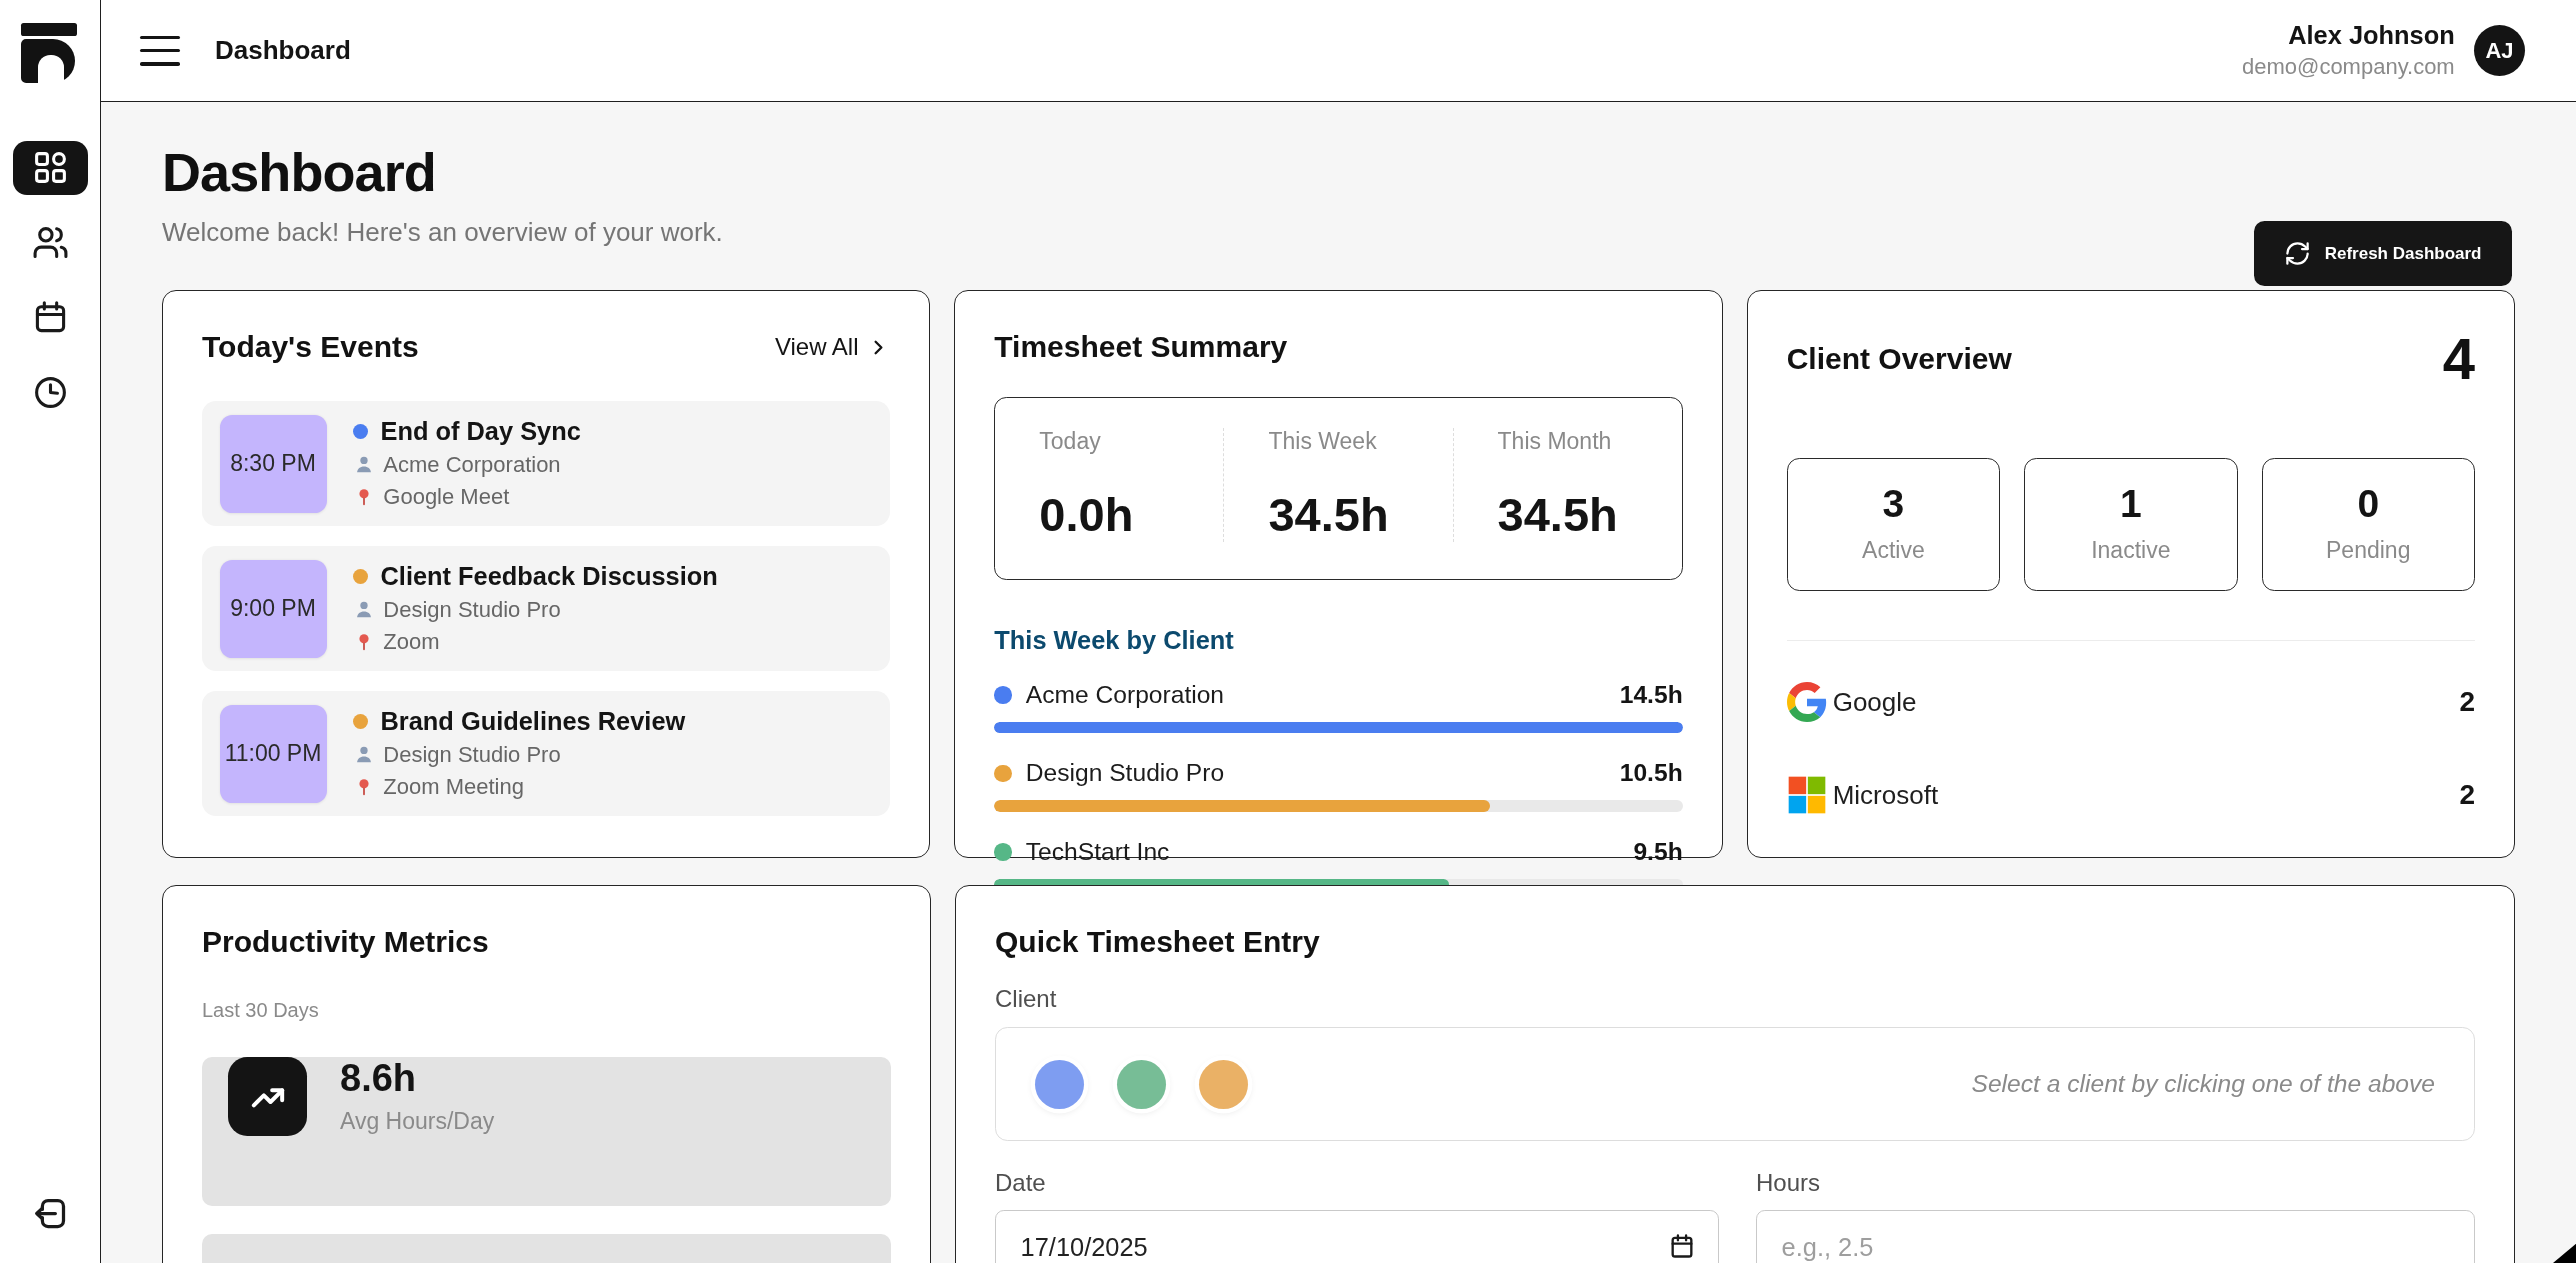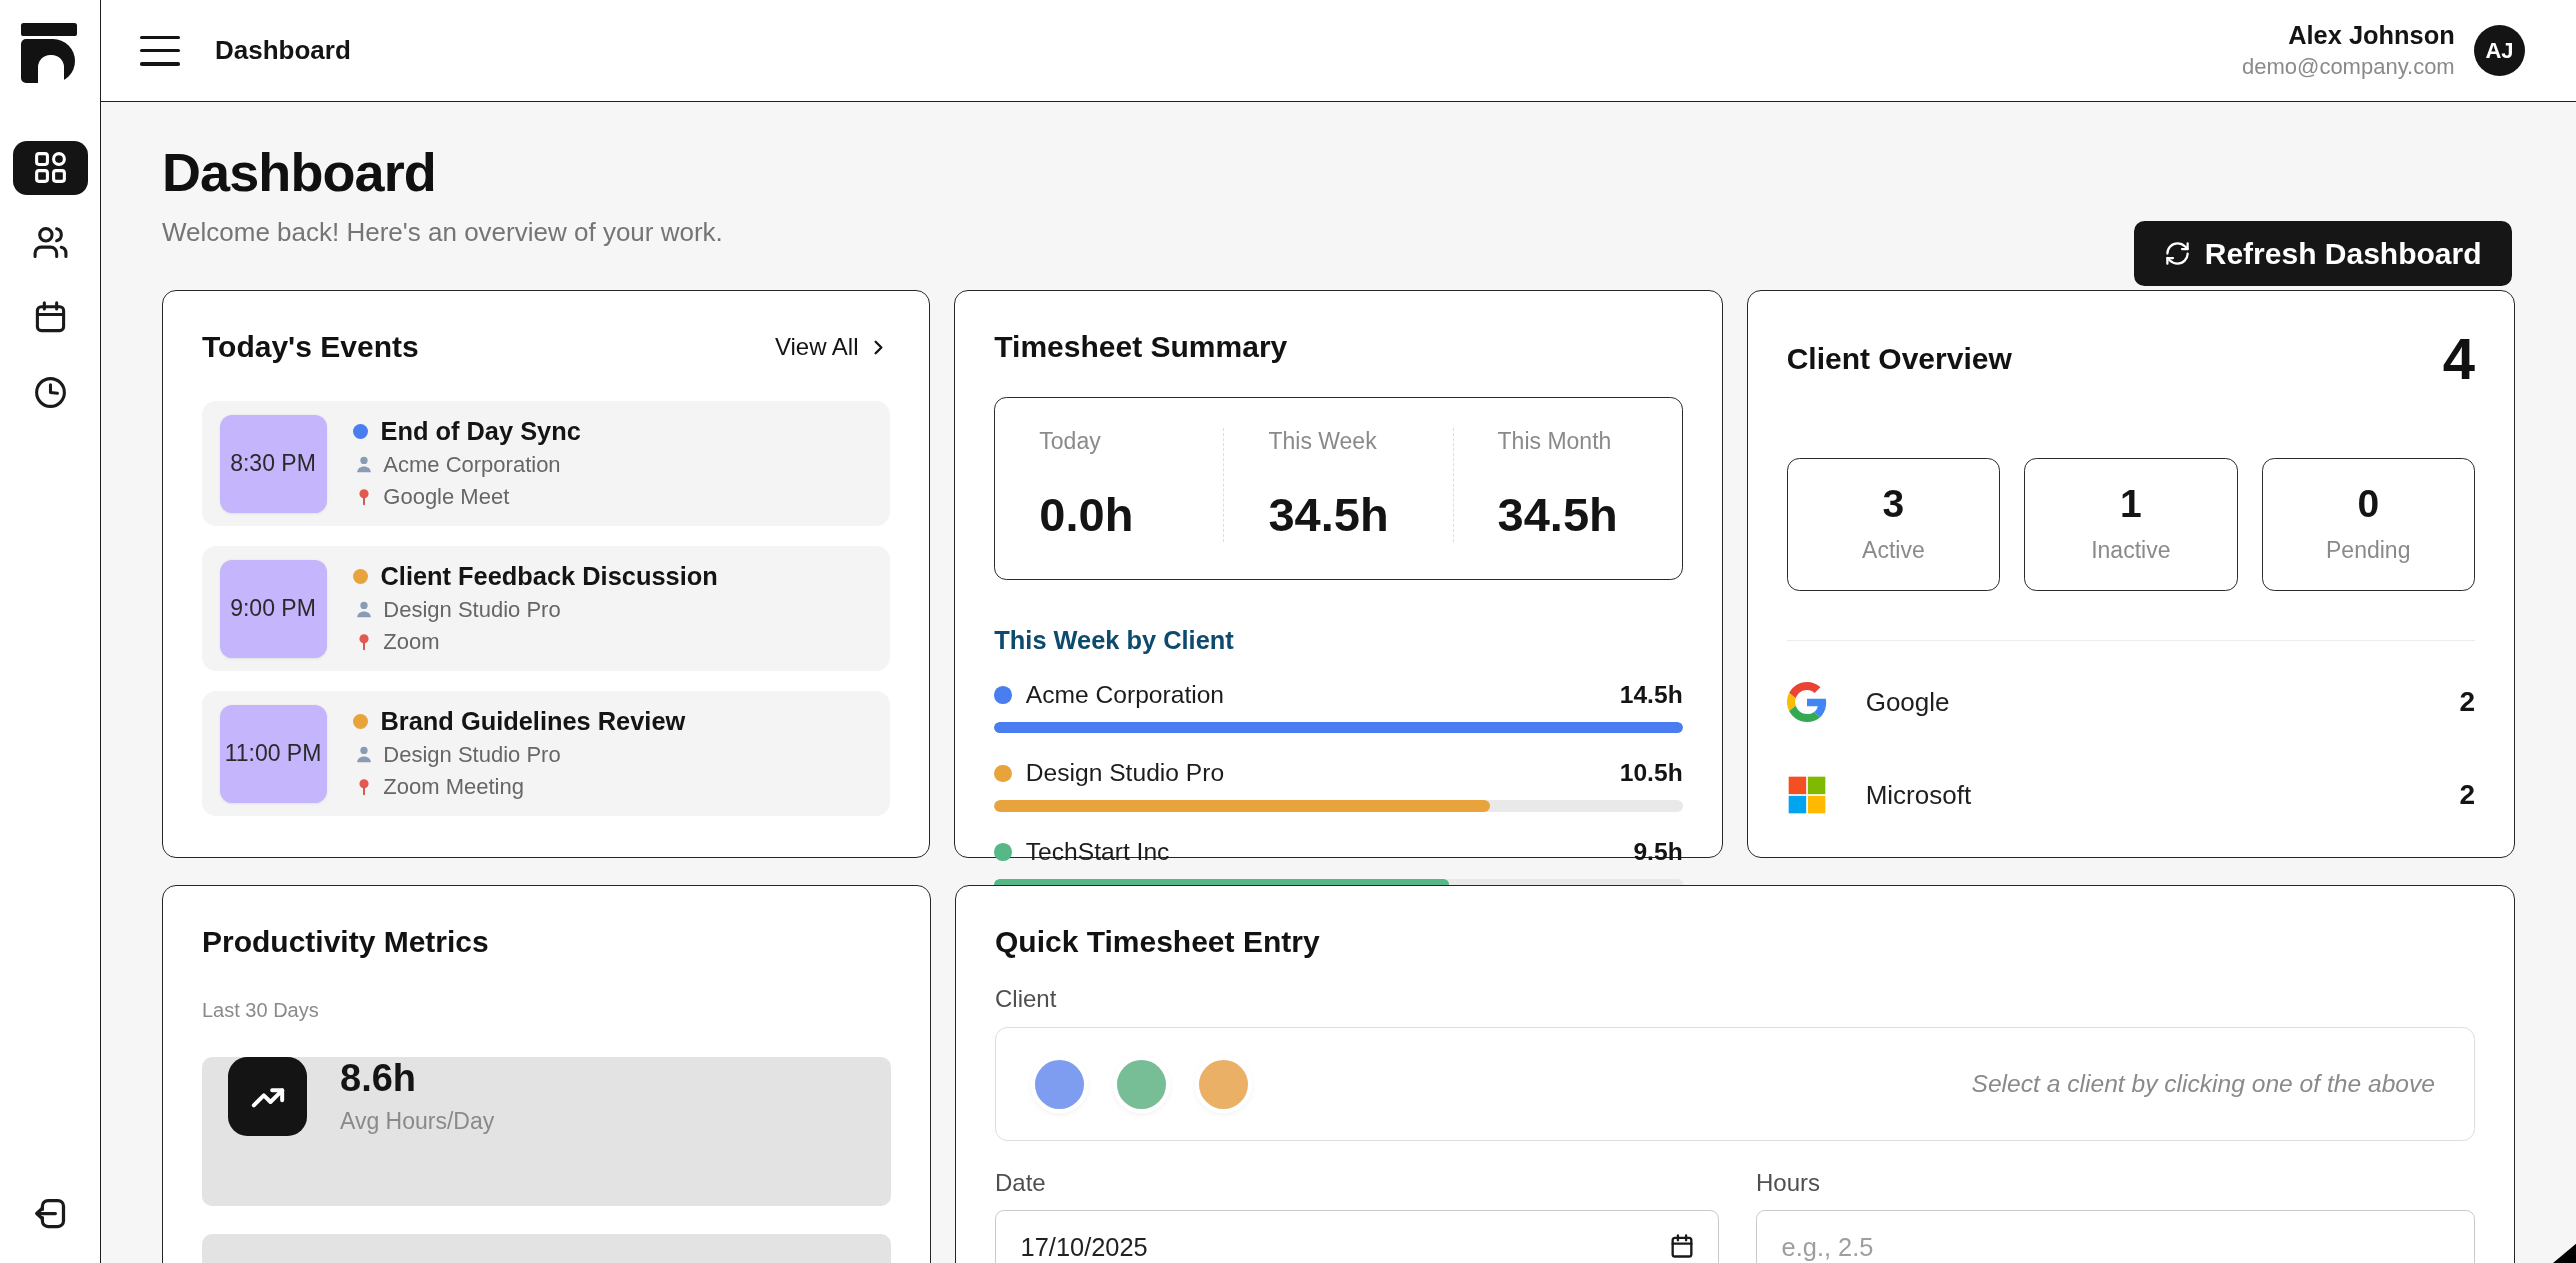--- a/index.html
+++ b/index.html
@@ -48,21 +48,21 @@
     font-weight:700; cursor:pointer; }
 
   
   .main { position:absolute; left:101px; top:102px; right:0; bottom:0;
     padding:39px 61px 0 61px; }
   .page-head { position:relative; }
   .page-title { font-size:54px; font-weight:800; letter-spacing:-0.9px; color:#101010; }
   .page-subtitle { margin-top:14px; font-size:26px; color:#757575; }
   .refresh-btn { position:absolute; right:3.5px; top:80px; height:65px; background:#161616;
     color:#fff; border:none; border-radius:10.5px; display:flex; align-items:center;
-    gap:14px; padding:0 30px; font-size:30px; font-weight:600; cursor:pointer;
+    gap:14px; padding:0 30px; font-size:17px; font-weight:600; cursor:pointer;
     font-family:inherit; }
   .refresh-btn svg { width:27px; height:27px; }
 
   .row1 { margin-top:42px; display:grid; grid-template-columns:1fr 1fr 1fr; gap:24px; }
   .row2 { margin-top:27px; display:grid; grid-template-columns:769px 1fr; gap:24px; }
   .card { background:#fff; border:1.8px solid #262626; border-radius:14px;
     padding:39px 39px; }
   .row1 .card { height:568px; }
   .row2 .card { height:544px; }
   .card-title { font-size:30px; font-weight:700; color:#121212; }
@@ -103,21 +103,21 @@
   .bar-fill { height:100%; border-radius:6.1px; }
 
   
   .co-total { font-size:58px; font-weight:800; line-height:1; color:#111; }
   .stat-grid { margin-top:70px; display:grid; grid-template-columns:1fr 1fr 1fr; gap:24px; }
   .stat-box { border:1.8px solid #2a2a2a; border-radius:12.3px; text-align:center;
     padding:23px 0 26px 0; }
   .stat-value { font-size:39px; font-weight:700; color:#141414; }
   .stat-label { margin-top:10.5px; font-size:23px; color:#8a8a8a; }
   .co-divider { margin-top:49px; border-top:1.8px solid #ececec; }
-  .integration-row { margin-top:35px; display:flex; align-items:center; gap:39px; height:53px; }
+  .integration-row { margin-top:35px; display:flex; align-items:center; gap:6px; height:53px; }
   .integration-row + .integration-row { margin-top:40px; }
   .integration-row svg { width:40px; height:40px; flex:none; }
   .integration-name { font-size:26px; color:#1f1f1f; }
   .integration-count { margin-left:auto; font-size:28px; font-weight:700; color:#141414; }
 
   
   .pm-period { margin-top:40px; font-size:20px; color:#8a8a8a; }
   .metric-box { margin-top:35px; background:#e3e3e3; border-radius:10px; height:149px;
     display:flex; gap:33px; padding:0 26px; }
   .metric-box + .metric-box { margin-top:28px; }

